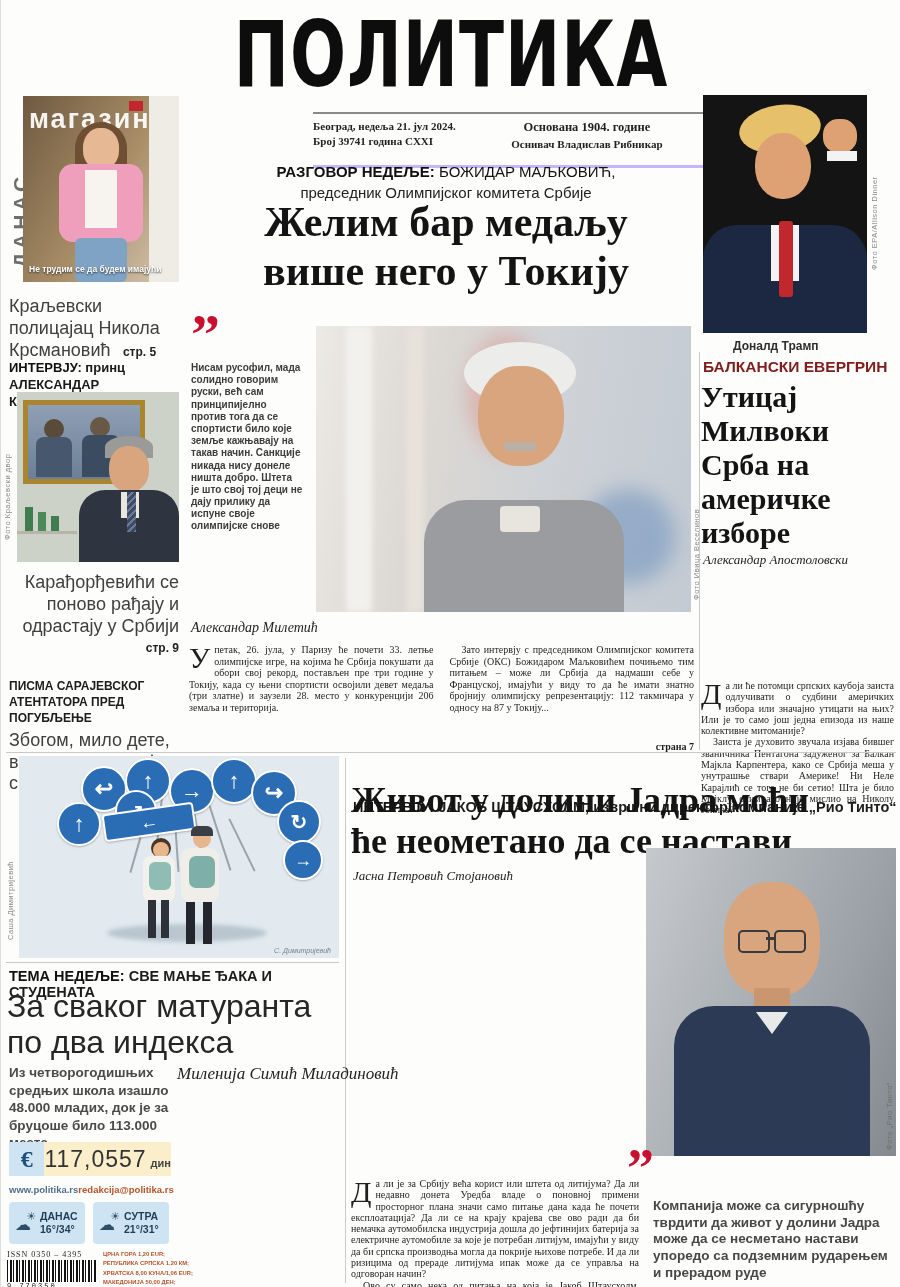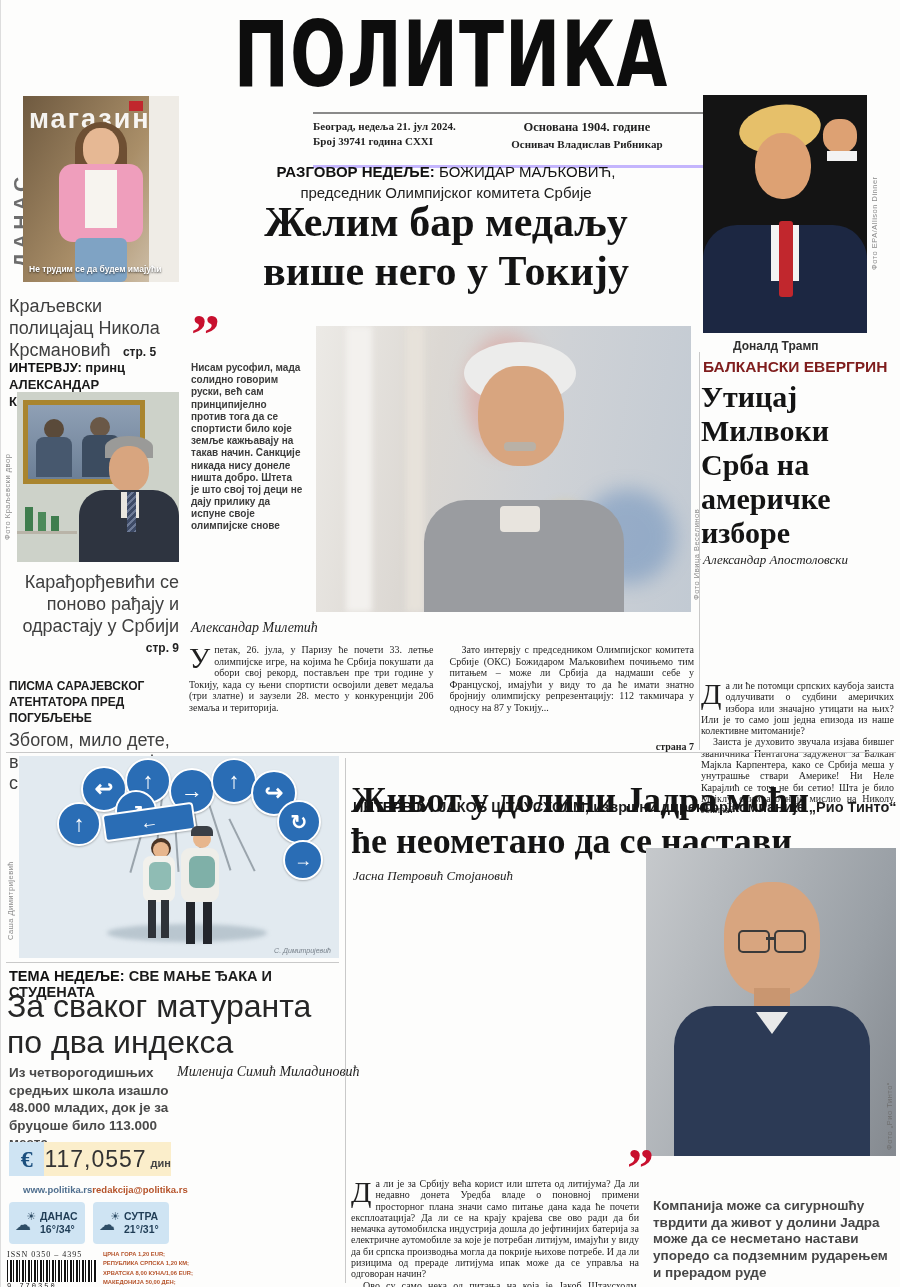--- a/index.html
+++ b/index.html
@@ -253,33 +253,33 @@
 
   <div class="abs" style="left:8px;top:968px;width:332px;font-size:14.5px;font-weight:bold;">
     <span class="kick blue" style="font-size:14.5px;">ТЕМА НЕДЕЉЕ:</span>
     <span style="color:#1c1c1c;">СВЕ МАЊЕ ЂАКА И СТУДЕНАТА</span>
   </div>
 
   <div class="abs" style="left:6px;top:988px;width:334px;font-size:32px;line-height:1.14;color:#262626;">За сваког матуранта по два индекса</div>
 
   <div class="abs" style="left:8px;top:1064px;width:160px;font-size:13.5px;line-height:1.3;font-weight:bold;color:#4a4a4a;">Из четворогодишњих средњих школа изашло 48.000 младих, док је за бруцоше било 113.000 места</div>
 
-  <div class="abs byline" style="left:176px;top:1064px;font-size:14px;text-align:center;">Миленија Симић Миладиновић</div>
+  <div class="abs byline" style="left:176px;top:1064px;font-size:17px;text-align:center;">Миленија Симић Миладиновић</div>
 
   <div class="abs" style="left:8px;top:1142px;width:162px;height:34px;display:flex;align-items:stretch;">
     <div style="width:36px;background:#cfe4f3;display:flex;align-items:center;justify-content:center;">
       <span style="font-family:'Liberation Serif',serif;font-weight:bold;font-size:24px;color:#1b4f7e;">€</span>
     </div>
     <div style="flex:1;background:#fbeecb;display:flex;align-items:center;justify-content:center;gap:4px;">
       <span style="font-size:23px;color:#333;letter-spacing:1px;">117,0557</span>
       <span style="font-size:11px;font-weight:bold;color:#444;margin-top:8px;">дин</span>
     </div>
   </div>
 
-  <div class="abs" style="left:22px;top:1184px;width:162px;display:flex;font-size:9.5px;font-weight:bold;">
+  <div class="abs" style="left:8px;top:1184px;width:162px;display:flex;font-size:9.5px;font-weight:bold;">
     <span style="color:#51708f;">www.politika.rs</span>
     <span style="color:#b5532a;">redakcija@politika.rs</span>
   </div>
 
   <div class="wbox" style="left:8px;top:1202px;">
     <span style="position:relative;width:20px;height:22px;display:inline-block;">
       <span class="abs" style="top:-2px;right:-1px;font-size:11px;color:#2e4d66;">☀</span>
       <span class="abs" style="bottom:0;left:0;font-size:16px;color:#2e4d66;">☁</span>
     </span>
     <span class="wlab">

